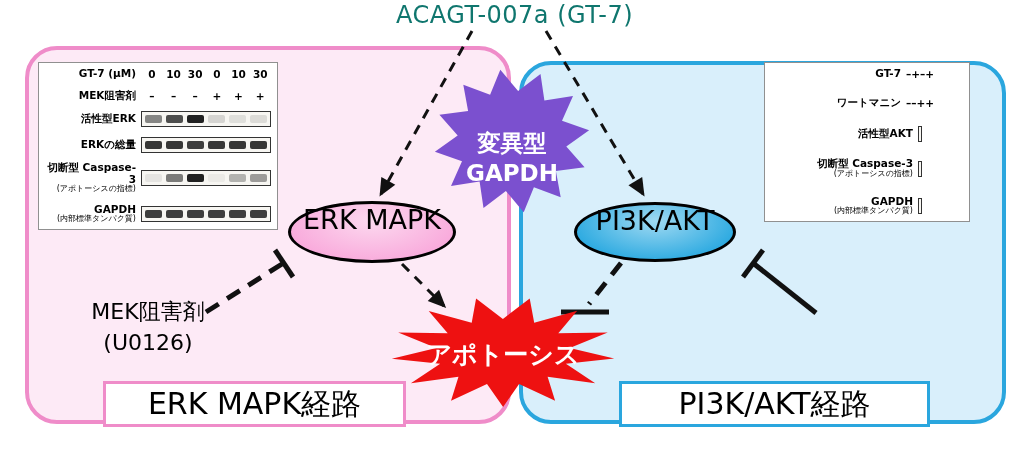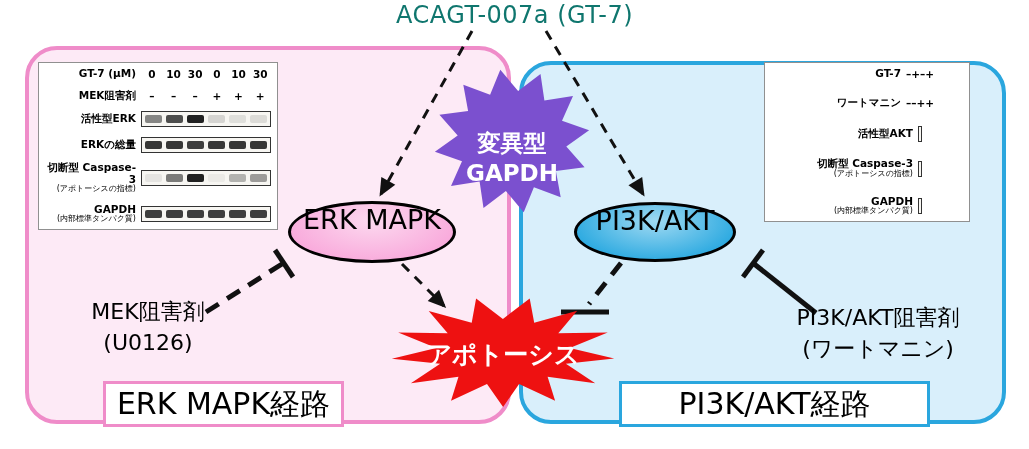--- a/index.html
+++ b/index.html
@@ -33,21 +33,21 @@
                color:#fff; font-size:23px; font-weight:600; line-height:1.3;margin-top:18px; }
   .apop-text { position:absolute; left:393px; top:338px; width:220px; text-align:center;
                color:#fff; font-size:25px; font-weight:700; }
 
   .inhib { position:absolute; text-align:center; font-size:22px; line-height:1.4; color:#000; }
   .inhib-left  { left:58px;  top:297px; width:180px; }
   .inhib-right { left:773px; top:303px; width:210px; }
 
   .pathbox { position:absolute; top:381px; height:46px; background:#fff;
              display:flex; align-items:center; justify-content:center; font-size:30px; color:#000; }
-  .pathbox-pink { left:103px; width:241px; border:3px solid var(--pink,#ef8cc9); }
+  .pathbox-pink { left:103px; width:303px; border:3px solid var(--pink,#ef8cc9); }
   .pathbox-blue { left:619px; width:311px; border:3px solid var(--blue,#2aa6de); }
 
   .blot { position:absolute; background:#fff; border:1px solid #909090;
           display:flex; flex-direction:column; justify-content:space-between; padding:5px 6px; }
   .blot-left  { left:38px;  top:62px; width:240px; height:168px; }
   .blot-right { left:764px; top:62px; width:206px; height:160px;align-items:center; }
   .blot-row { display:flex; align-items:center; }
   .blot-label { text-align:right; padding-right:5px; font-size:10.5px; font-weight:700; line-height:1.1; }
   .blot-left  .blot-label { flex:0 0 96px; }
   .blot-right .blot-label { flex:0 0 106px; }
@@ -306,24 +306,20 @@
   <div class="node node-pi3k">
     <span>PI3K/AKT</span>
   </div>
 
   <div class="apop-text">アポトーシス</div>
 
   <div class="inhib inhib-left">
     <div>MEK阻害剤</div>
     <div>(U0126)</div>
   </div>
-  <div class="inhib inhib-right">
-    <div>PI3K/AKT阻害剤</div>
-    <div>(ワートマニン)</div>
-  </div>
 
   <div class="pathbox pathbox-pink">
     <span>ERK MAPK経路</span>
   </div>
   <div class="pathbox pathbox-blue">
     <span>PI3K/AKT経路</span>
   </div>
 
 </div>
 

